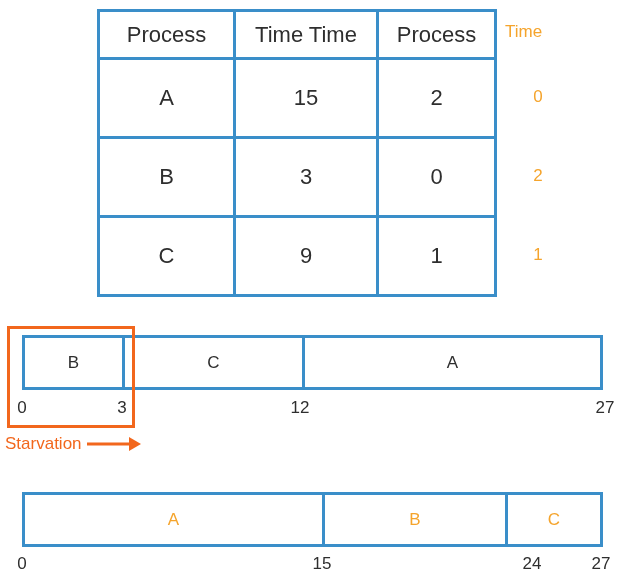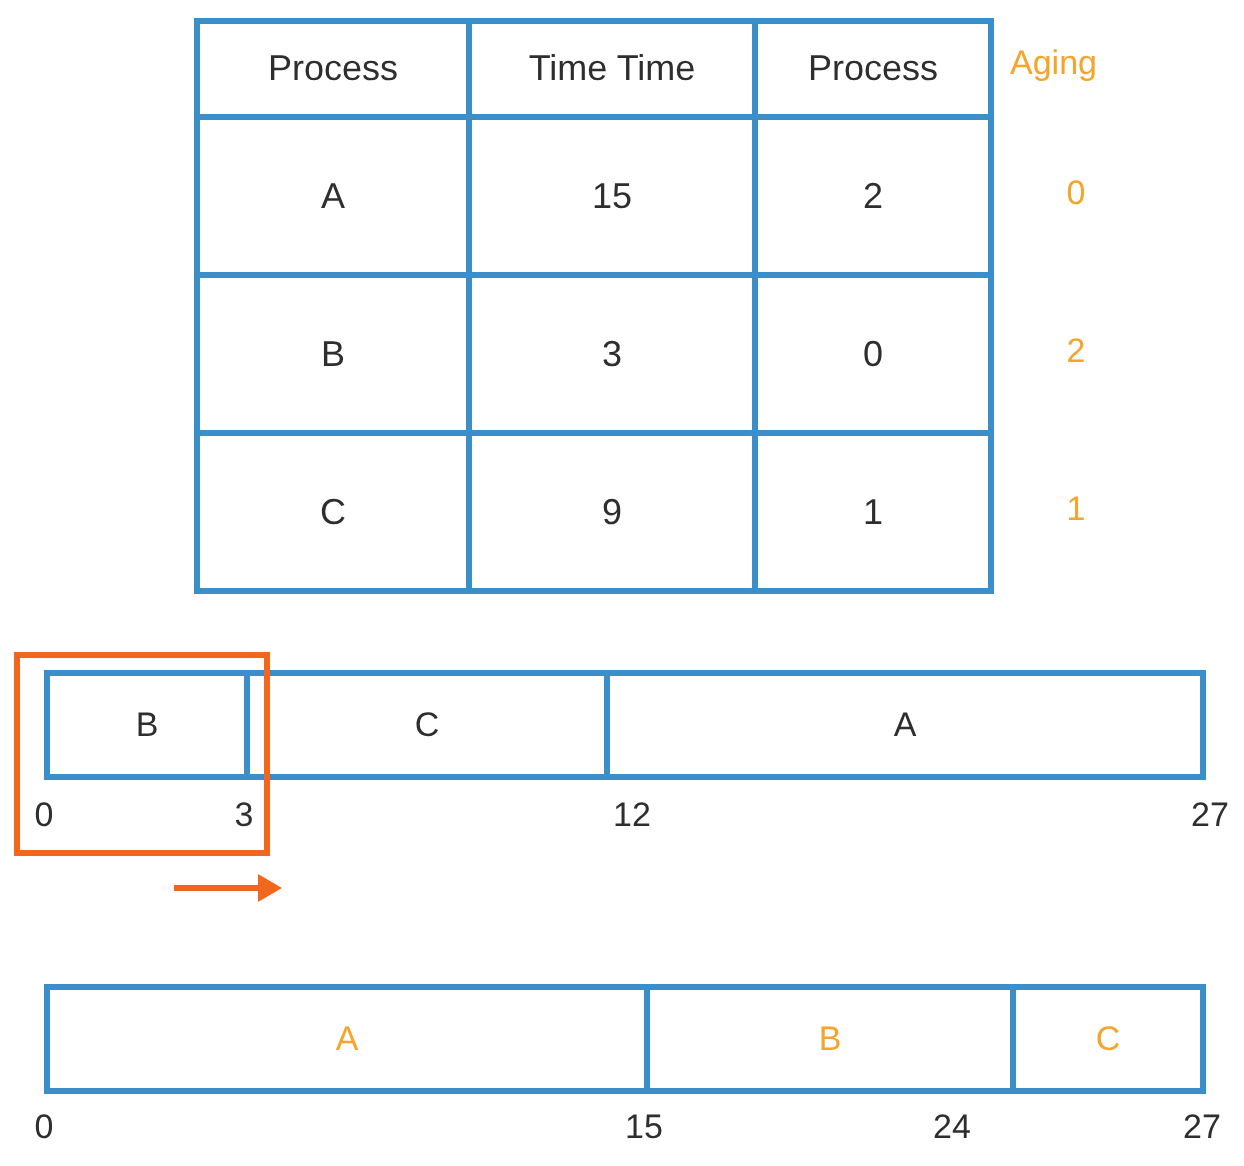--- a/index.html
+++ b/index.html
@@ -17,21 +17,21 @@
     color: #2e2e2e;
   }
 
   
   .proc-table {
     position: absolute;
     left: 97px;
     top: 9px;
     border-collapse: collapse;
     table-layout: fixed;
-    font-size: 18px;
+    font-size: 22px;
     color: #2e2e2e;
   }
   .proc-table td, .proc-table th {
     border: 3px solid #3a8ec9;
     text-align: center;
     vertical-align: middle;
     font-weight: normal;
     padding: 0;
     background: #ffffff;
   }
@@ -98,25 +98,25 @@
     position: absolute;
     transform: translateX(-50%);
     font-size: 17px;
     color: #2e2e2e;
     white-space: nowrap;
   }
   .g1-tick { top: 398px; }
   .g2-tick { top: 554px; }
   .t-g1-0  { left: 22px; }
   .t-g1-3  { left: 122px; }
-  .t-g1-12 { left: 316px; }
+  .t-g1-12 { left: 300px; }
   .t-g1-27 { left: 605px; }
   .t-g2-0  { left: 22px; }
   .t-g2-15 { left: 322px; }
-  .t-g2-24 { left: 476px; }
+  .t-g2-24 { left: 532px; }
   .t-g2-27 { left: 601px; }
 
   
   .starve-box {
     position: absolute;
     left: 7px;
     top: 326px;
     width: 128px;
     height: 102px;
     border: 3px solid #f2671d;
@@ -158,36 +158,37 @@
         <td>0</td>
       </tr>
       <tr class="data-row">
         <td>C</td>
         <td>9</td>
         <td>1</td>
       </tr>
     </tbody>
   </table>
 
-  <div class="aging-label">Aging</div>
+  <div class="aging-label">Time</div>
   <div class="aging-value aging-0">0</div>
   <div class="aging-value aging-1">2</div>
   <div class="aging-value aging-2">1</div>
 
   <div class="gantt gantt-1">
     <div class="seg g1-seg-b">B</div>
     <div class="seg g1-seg-c">C</div>
     <div class="seg g1-seg-a">A</div>
   </div>
   <span class="tick g1-tick t-g1-0">0</span>
   <span class="tick g1-tick t-g1-3">3</span>
   <span class="tick g1-tick t-g1-12">12</span>
   <span class="tick g1-tick t-g1-27">27</span>
 
   <div class="starve-box"></div>
+  <div class="starve-label">Starvation</div>
   <svg class="starve-arrow" width="54" height="16" viewBox="0 0 54 16">
     <line x1="0" y1="8" x2="43" y2="8" stroke="#f2671d" stroke-width="3"></line>
     <polygon points="42,1 54,8 42,15" fill="#f2671d"></polygon>
   </svg>
 
   <div class="gantt gantt-2">
     <div class="seg g2-seg-a">A</div>
     <div class="seg g2-seg-b">B</div>
     <div class="seg g2-seg-c">C</div>
   </div>

